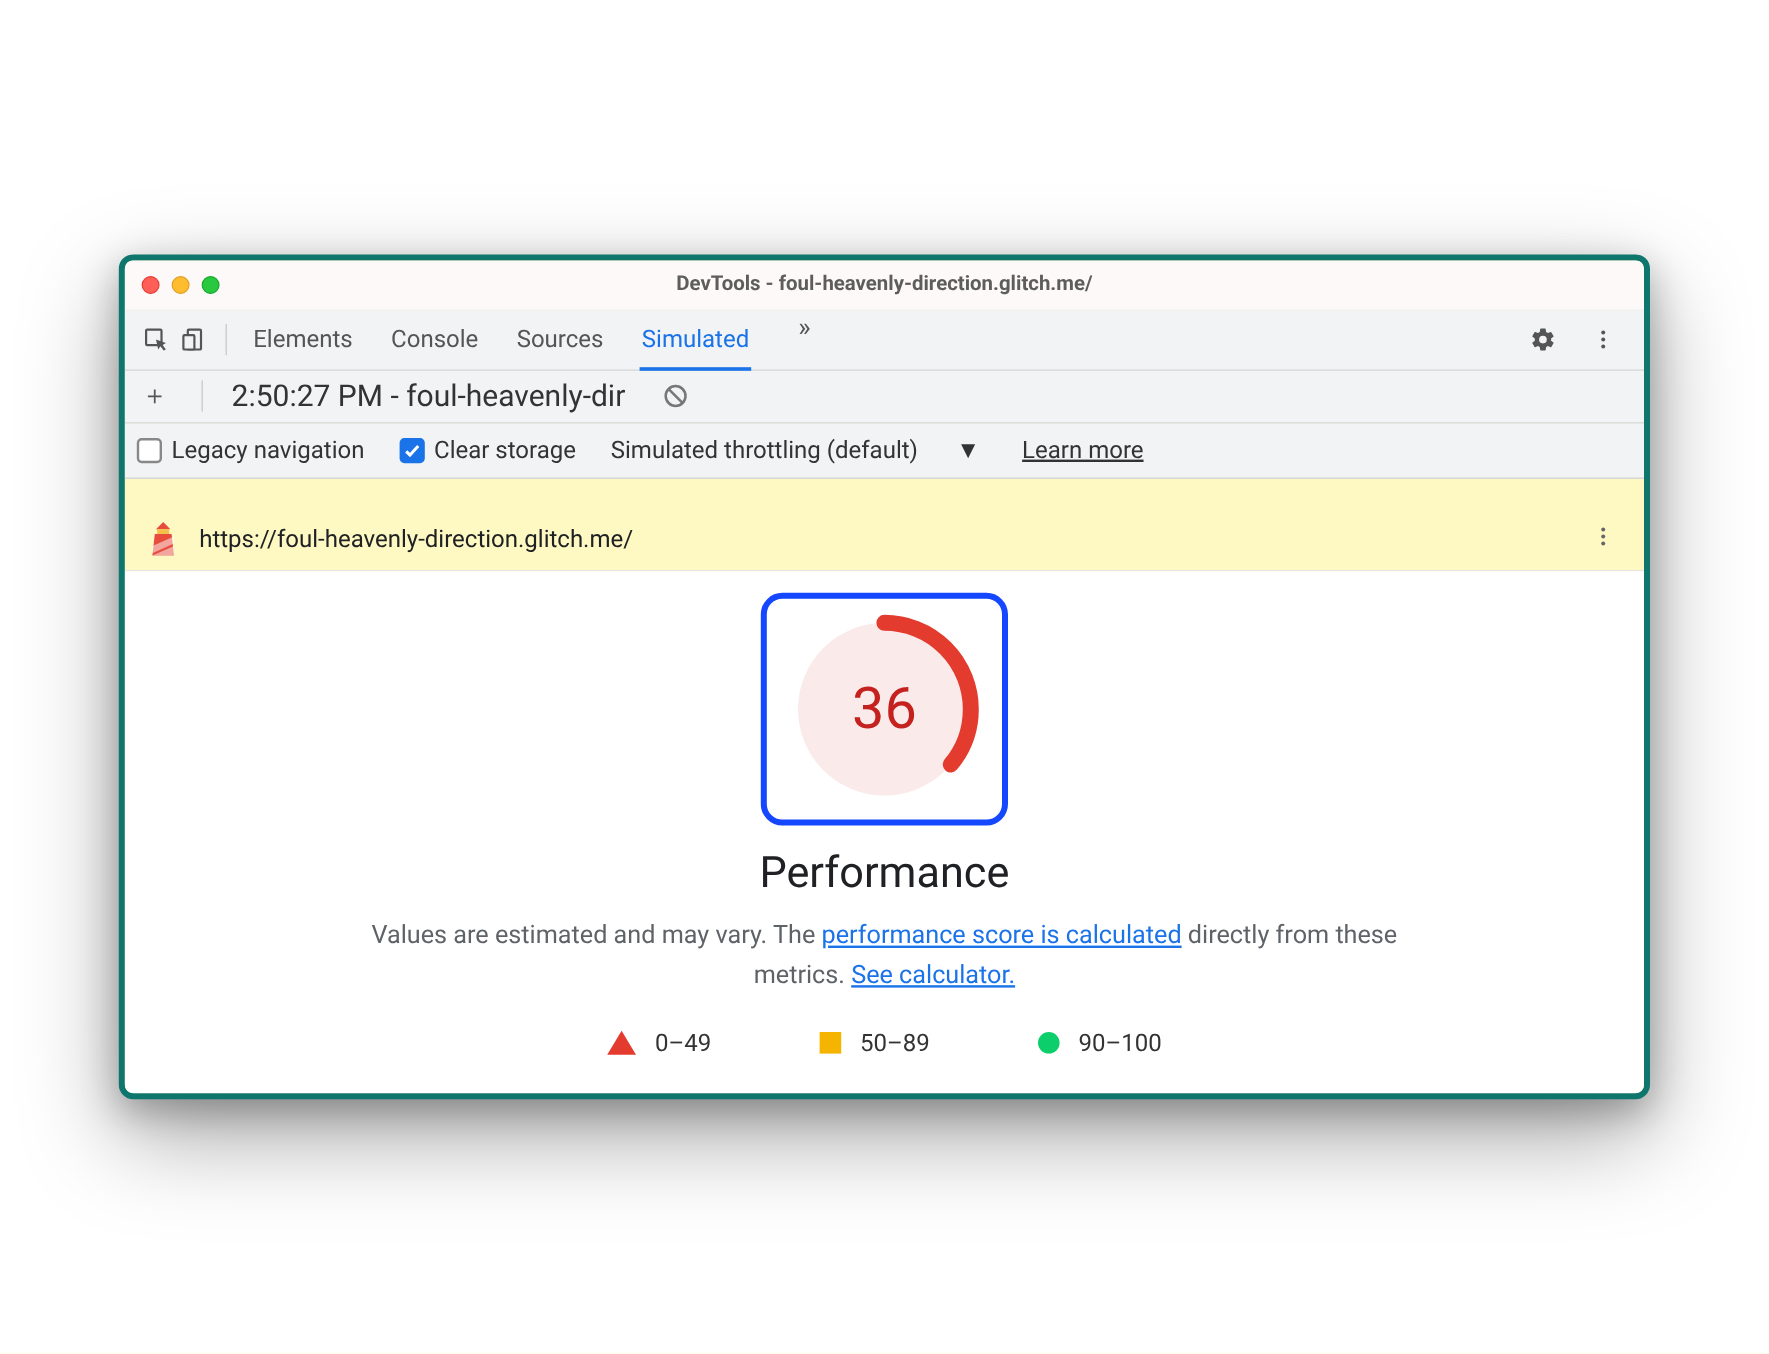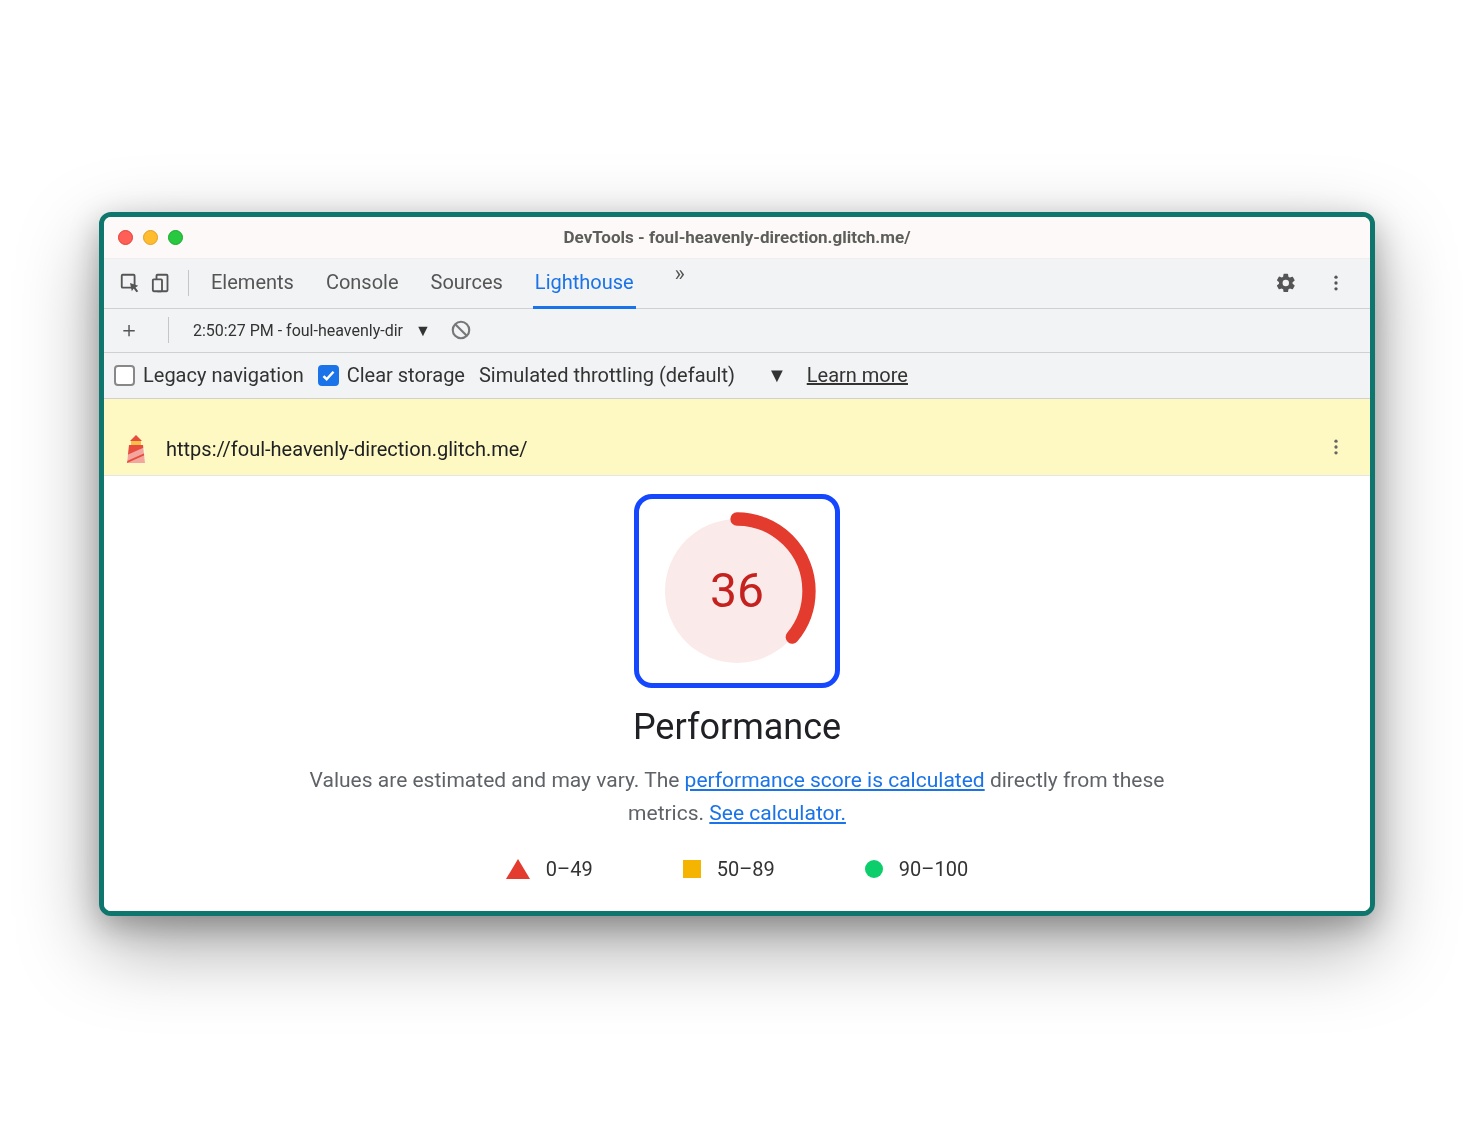--- a/index.html
+++ b/index.html
@@ -80,35 +80,35 @@
     border-bottom: 1px solid #d0d0d0;
     display: flex;
     align-items: center;
     padding: 0 10px;
     height: 44px;
     gap: 14px;
   }
   .plus-btn { font-size: 22px; color: #555; cursor: pointer; padding: 0 4px; }
   .report-select {
     display: flex; align-items: center; gap: 8px;
-    color: #333; font-size: 16px;
+    color: #333; font-size: 25px;
     max-width: 340px; overflow: hidden; white-space: nowrap;
     cursor: pointer;
   }
   .report-select .caret { margin-left: 4px; color: #333; }
   .prohibit-icon { color: #777; }
   
   .options-row {
     background: #f1f3f4;
     border-bottom: 1px solid #d0d0d0;
     display: flex;
     align-items: center;
     padding: 0 10px;
     height: 46px;
-    gap: 14px;
+    gap: 29px;
     font-size: 20px;
     color: #333;
   }
   .checkbox {
     width: 21px; height: 21px; border: 2px solid #888; border-radius: 4px;
     display: inline-flex; align-items: center; justify-content: center;
     cursor: pointer;
     background: #fff;
   }
   .checkbox.checked {
@@ -202,21 +202,21 @@
       <svg width="22" height="22" viewBox="0 0 24 24" fill="none" stroke="currentColor" stroke-width="2">
         <rect x="6" y="3" width="12" height="18" rx="1"></rect>
         <rect x="2" y="8" width="10" height="13" rx="1" fill="#f1f3f4"></rect>
       </svg>
     </div>
     <div class="vbar"></div>
     <div class="tabs">
       <div class="tab">Elements</div>
       <div class="tab">Console</div>
       <div class="tab">Sources</div>
-      <div class="tab active">Lighthouse</div>
+      <div class="tab active">Simulated</div>
       <div class="icon-btn" style="font-size:22px;">»</div>
     </div>
     <div class="tabs-right">
       <div class="icon-btn">
         <svg width="22" height="22" viewBox="0 0 24 24" fill="currentColor">
           <path d="M19.14,12.94a7,7,0,0,0,.05-.94,7,7,0,0,0-.05-.94l2.11-1.65a.5.5,0,0,0,.12-.64l-2-3.46a.5.5,0,0,0-.61-.22l-2.49,1a7,7,0,0,0-1.63-.94l-.38-2.65A.5.5,0,0,0,13.77,2H9.77a.5.5,0,0,0-.49.42L8.9,5.07a7,7,0,0,0-1.63.94l-2.49-1a.5.5,0,0,0-.61.22l-2,3.46a.5.5,0,0,0,.12.64L4.4,11.06a7,7,0,0,0-.05.94,7,7,0,0,0,.05.94L2.29,14.59a.5.5,0,0,0-.12.64l2,3.46a.5.5,0,0,0,.61.22l2.49-1a7,7,0,0,0,1.63.94l.38,2.65a.5.5,0,0,0,.49.42h4a.5.5,0,0,0,.49-.42l.38-2.65a7,7,0,0,0,1.63-.94l2.49,1a.5.5,0,0,0,.61-.22l2-3.46a.5.5,0,0,0-.12-.64ZM11.77,15.5A3.5,3.5,0,1,1,15.27,12,3.5,3.5,0,0,1,11.77,15.5Z"></path>
         </svg>
       </div>
       <div class="icon-btn">
         <svg width="20" height="20" viewBox="0 0 24 24" fill="currentColor">

